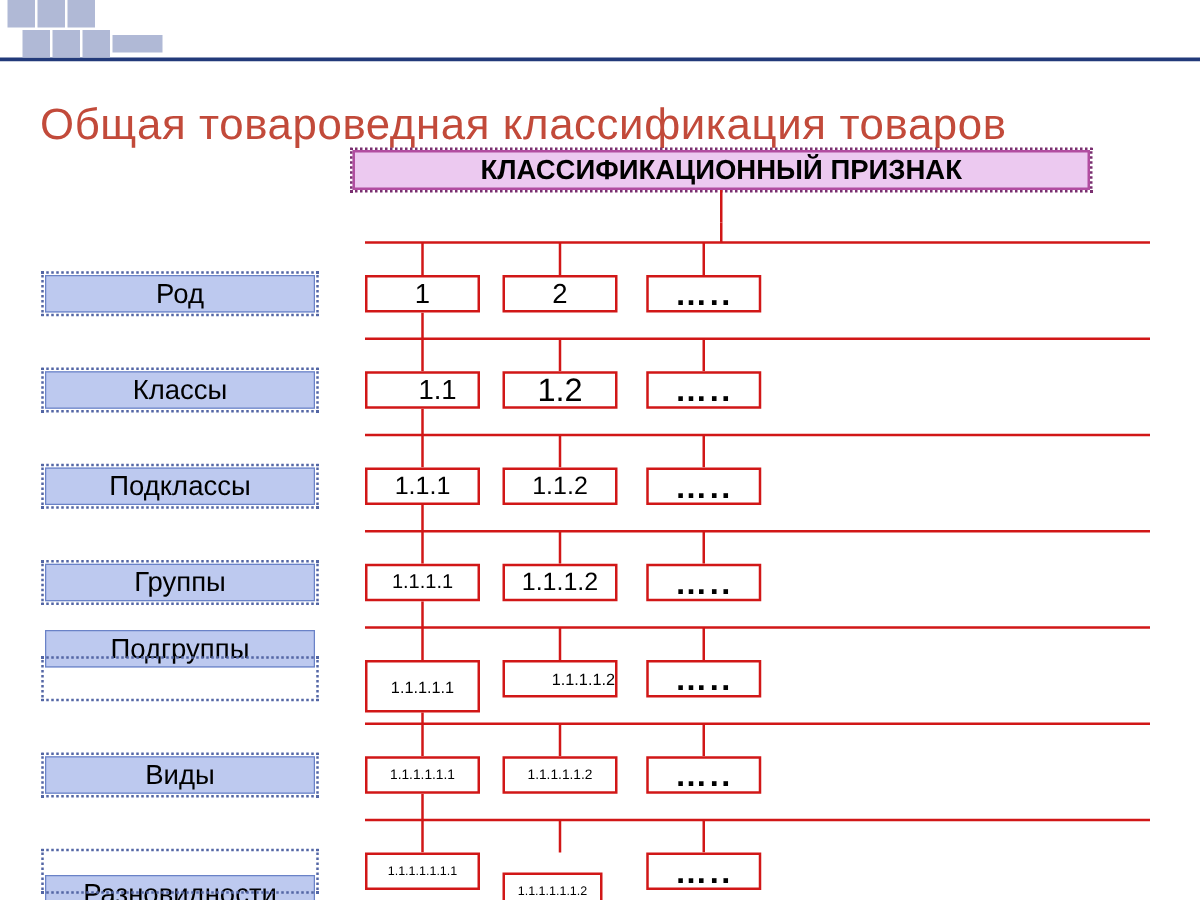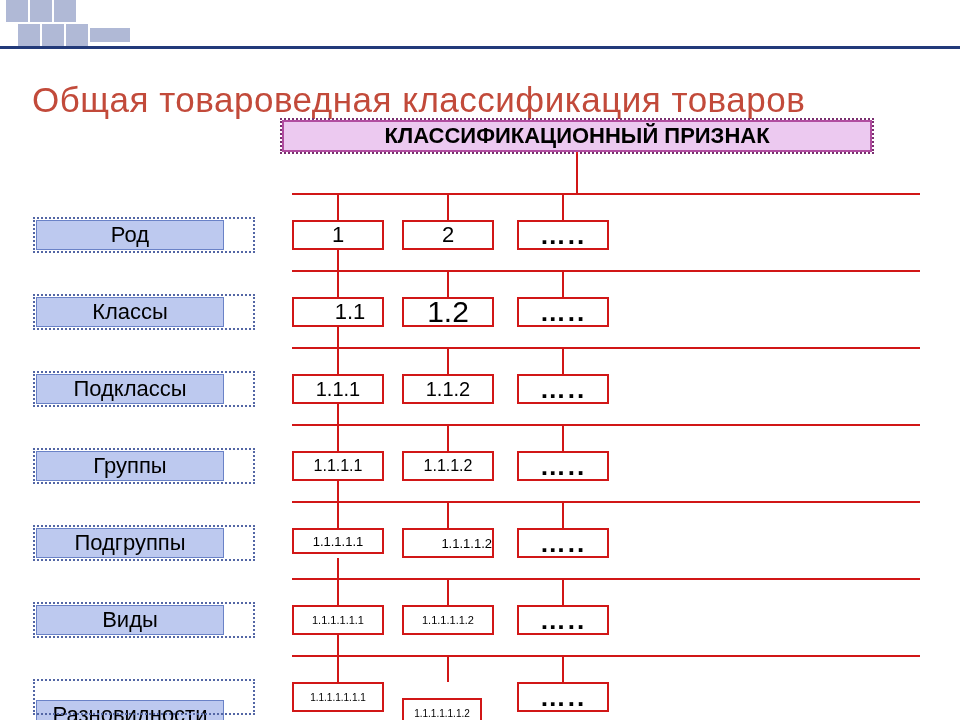--- a/index.html
+++ b/index.html
@@ -53,21 +53,21 @@
   .header-dots {
     position: absolute;
     left: 280px; width: 594px; top: 118px; height: 36px;
     border: 2px dotted #7a2f70;
     box-sizing: border-box;
     pointer-events: none;
   }
 
   .level-label {
     position: absolute;
-    left: 36px; width: 188px; height: 30px;
+    left: 36px; width: 216px; height: 30px;
     background: #bdc9ef;
     border: 1px solid #6a82c7;
     box-sizing: border-box;
     text-align: center;
     font-size: 22px;
     line-height: 28px;
   }
   .level-dots {
     position: absolute;
     left: 33px; width: 222px; height: 36px;
@@ -167,21 +167,21 @@
   </div>
 <div class="node" style="left: 517px; top: 220px; width: 92px; height: 30px;">
     <span class="ell">…..</span>
   </div>
 <div class="level-label" style="top: 297px;">Классы</div>
 <div class="level-dots" style="top: 294px;"></div>
 <div class="node" style="left: 292px; top: 297px; width: 92px; height: 30px;">
     <span style="font-size: 22px; margin-left: 24px;">1.1</span>
   </div>
 <div class="node" style="left: 402px; top: 297px; width: 92px; height: 30px;">
-    <span style="font-size: 30px;">1.2</span>
+    <span style="font-size: 26px;">1.2</span>
   </div>
 <div class="node" style="left: 517px; top: 297px; width: 92px; height: 30px;">
     <span class="ell">…..</span>
   </div>
 <div class="level-label" style="top: 374px;">Подклассы</div>
 <div class="level-dots" style="top: 371px;"></div>
 <div class="node" style="left: 292px; top: 374px; width: 92px; height: 30px;">
     <span style="font-size: 20px;">1.1.1</span>
   </div>
 <div class="node" style="left: 402px; top: 374px; width: 92px; height: 30px;">
@@ -189,28 +189,28 @@
   </div>
 <div class="node" style="left: 517px; top: 374px; width: 92px; height: 30px;">
     <span class="ell">…..</span>
   </div>
 <div class="level-label" style="top: 451px;">Группы</div>
 <div class="level-dots" style="top: 448px;"></div>
 <div class="node" style="left: 292px; top: 451px; width: 92px; height: 30px;">
     <span style="font-size: 16px;">1.1.1.1</span>
   </div>
 <div class="node" style="left: 402px; top: 451px; width: 92px; height: 30px;">
-    <span style="font-size: 16px;">1.1.1.2</span>
+    <span style="font-size: 20px;">1.1.1.2</span>
   </div>
 <div class="node" style="left: 517px; top: 451px; width: 92px; height: 30px;">
     <span class="ell">…..</span>
   </div>
-<div class="level-label" style="top: 528px;">Подгруппы</div>
+<div class="level-label" style="top: 504px;">Подгруппы</div>
 <div class="level-dots" style="top: 525px;"></div>
-<div class="node" style="left: 292px; top: 528px; width: 92px; height: 26px; align-items: center;">
+<div class="node" style="left: 292px; top: 528px; width: 92px; height: 42px; align-items: center;">
     <span style="font-size: 13px;">1.1.1.1.1</span>
   </div>
 <div class="node" style="left: 402px; top: 528px; width: 92px; height: 30px; justify-content: flex-end;">
     <span style="font-size: 13px;">1.1.1.1.2</span>
   </div>
 <div class="node" style="left: 517px; top: 528px; width: 92px; height: 30px;">
     <span class="ell">…..</span>
   </div>
 <div class="level-label" style="top: 605px;">Виды</div>
 <div class="level-dots" style="top: 602px;"></div>

